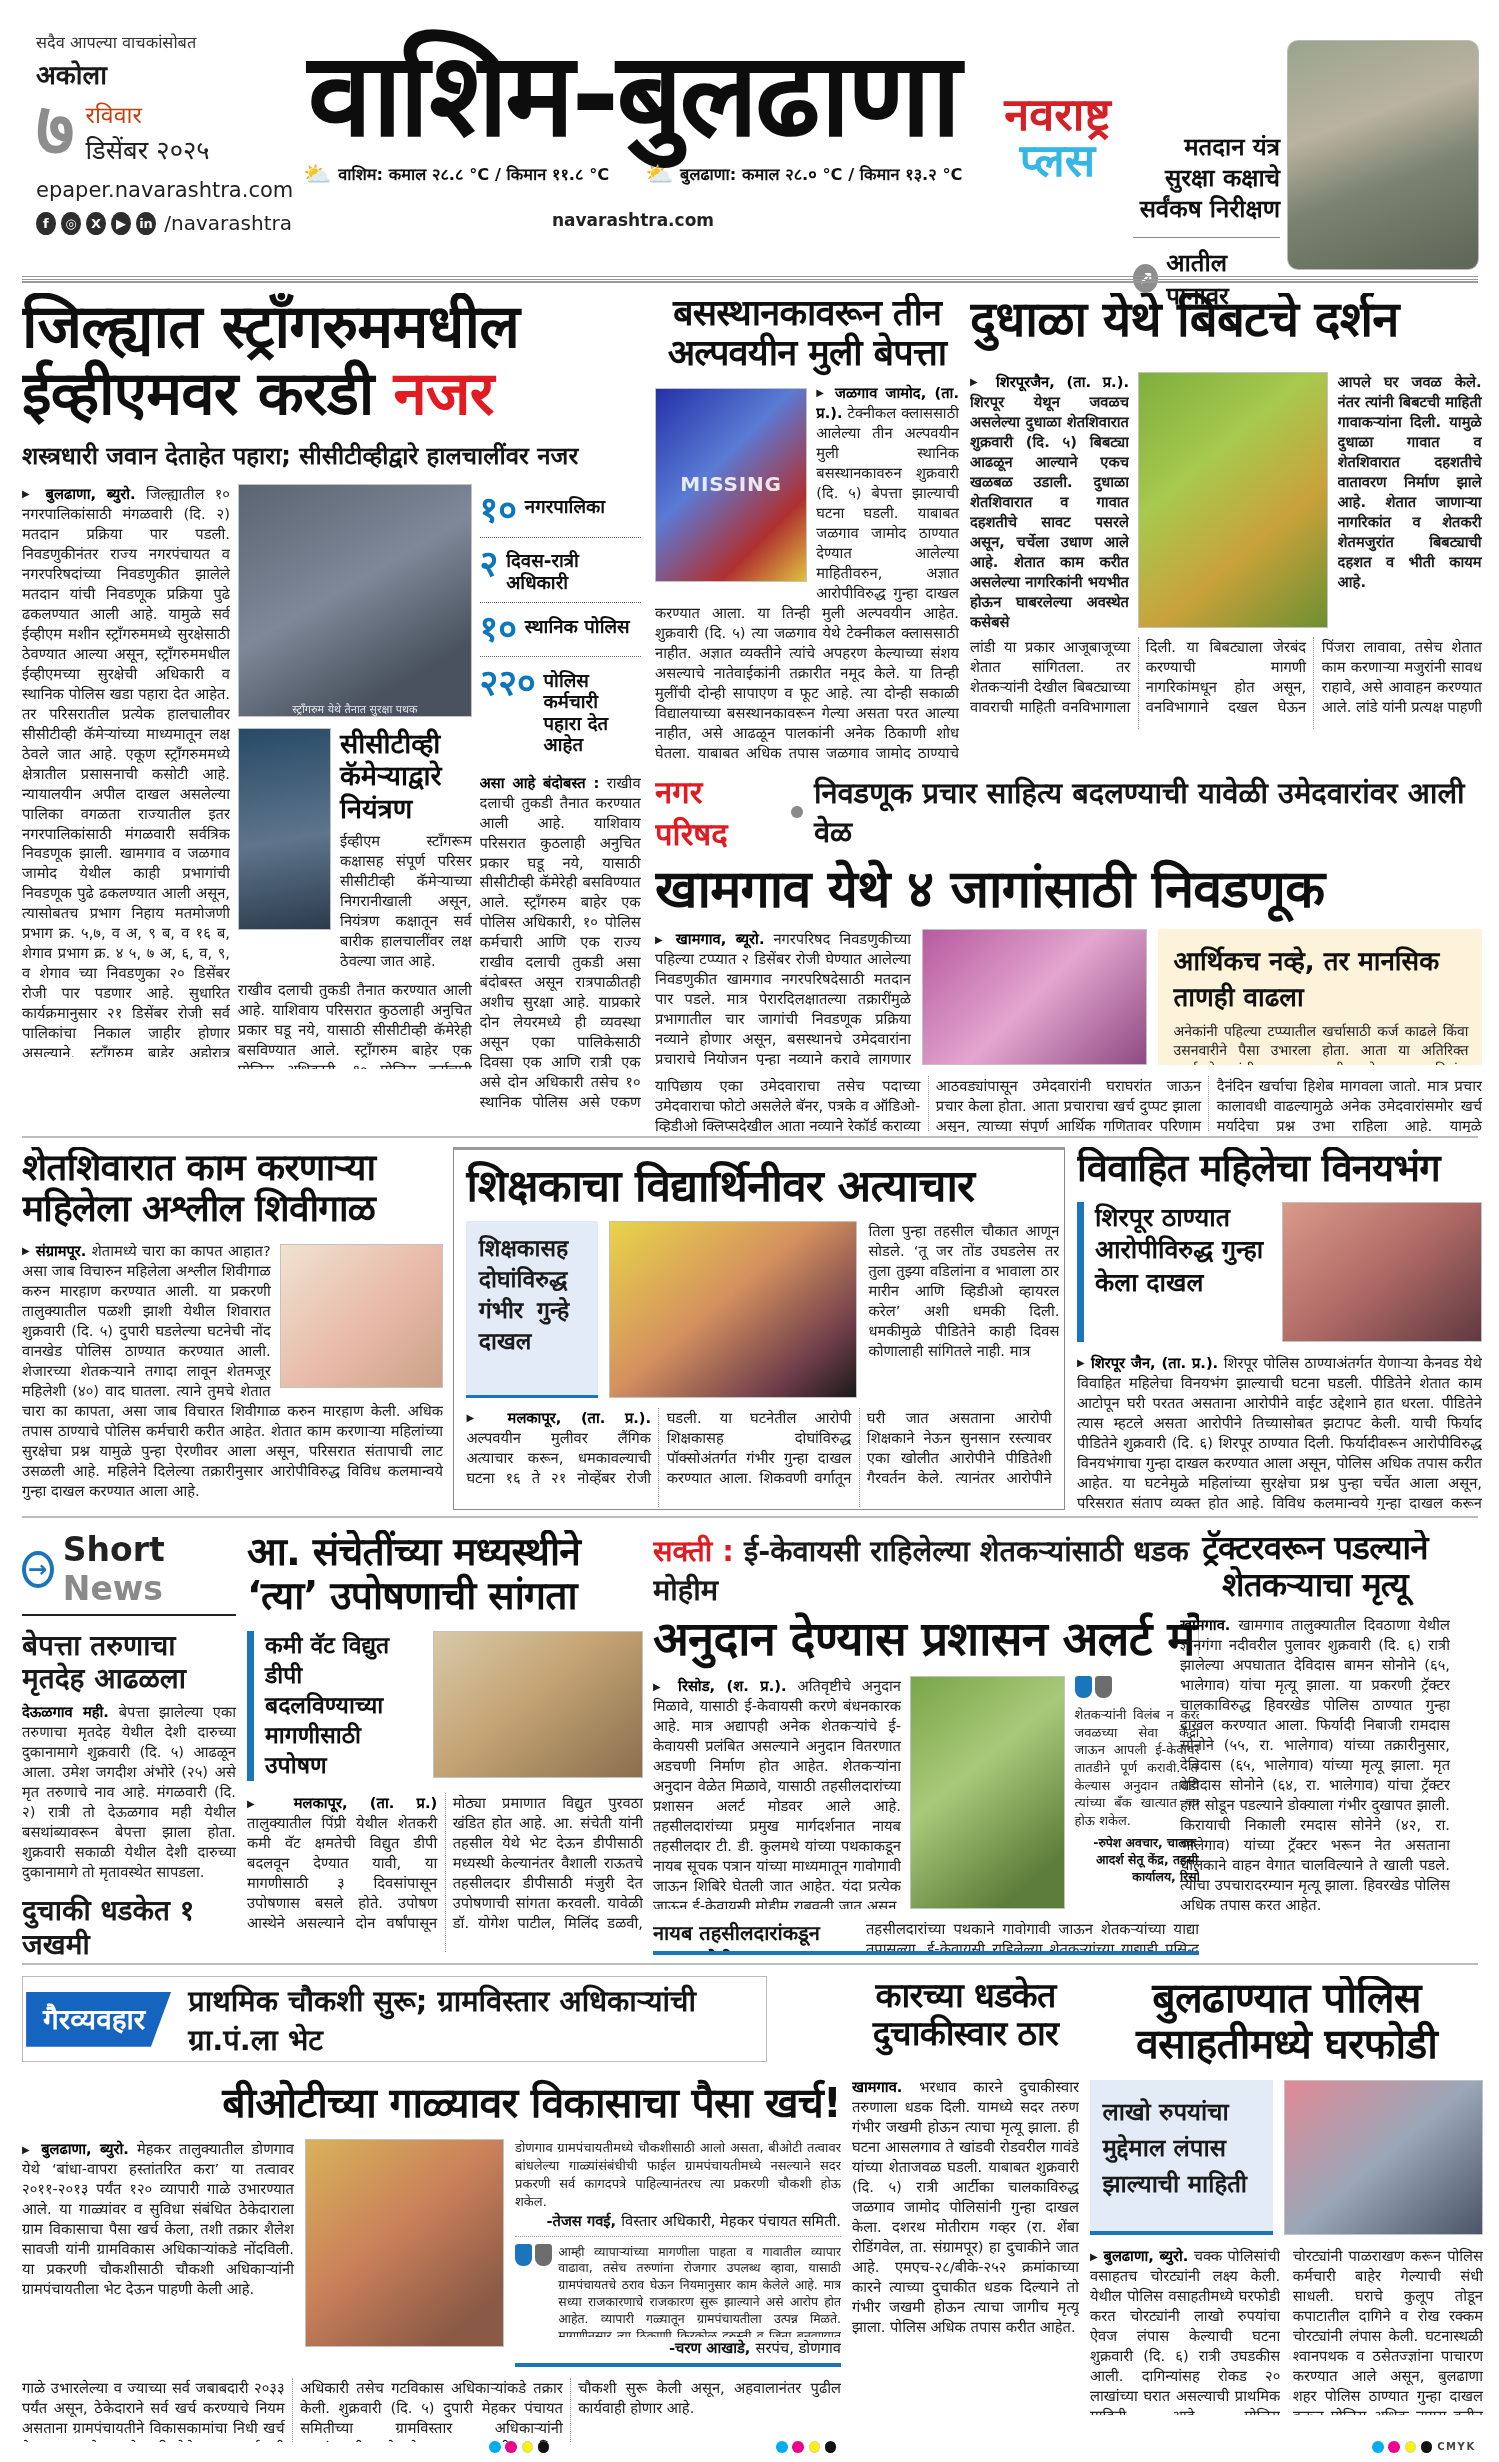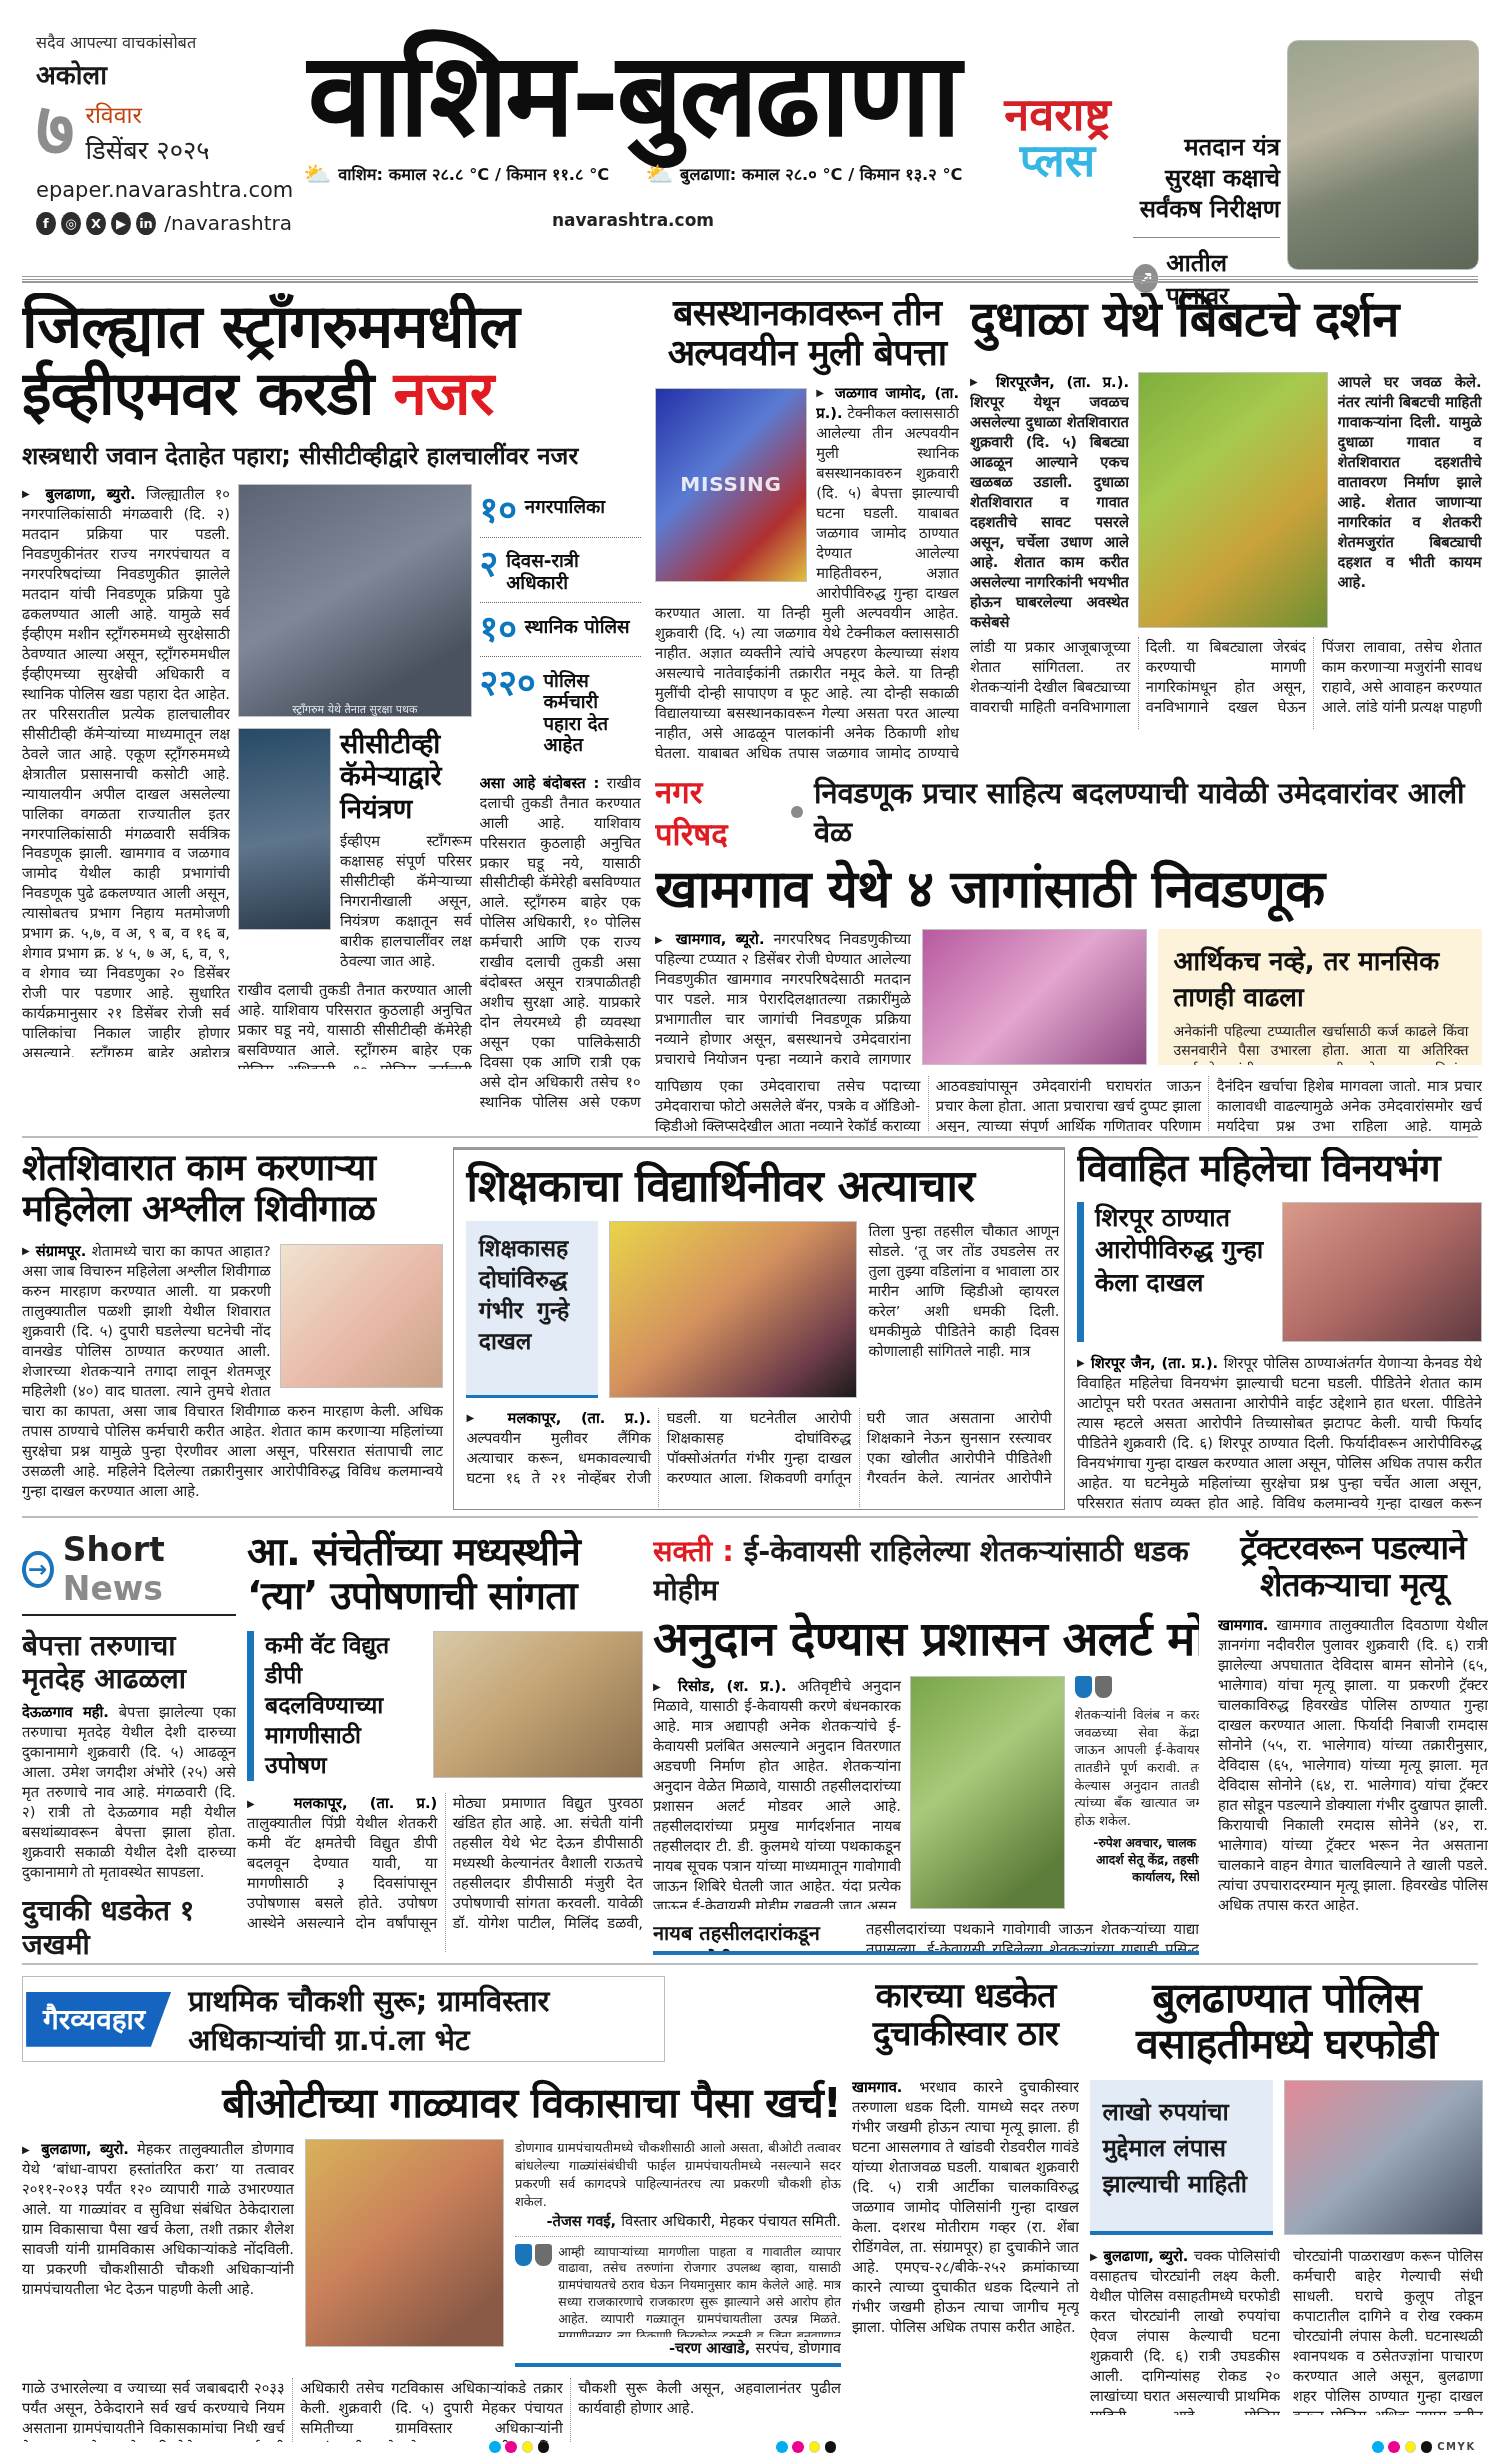--- a/index.html
+++ b/index.html
@@ -329,34 +329,34 @@
         <div class="body" style="font-size:13px; margin-top:4.7px;">शेतकऱ्यांनी विलंब न करता जवळच्या सेवा केंद्रात जाऊन आपली ई-केवायसी तातडीने पूर्ण करावी. तसे केल्यास अनुदान तातडीने त्यांच्या बँक खात्यात जमा होऊ शकेल.</div>
         <div class="attr" style="font-size:12.4px; margin-top:4.7px;">-रुपेश अवचार, चालक – आदर्श सेतू केंद्र, तहसील कार्यालय, रिसोड</div>
       </div>
     </div>
     <div style="display:flex; gap:11px; margin-top:9.3px; align-items:flex-start;">
       <div class="sub" style="font-size:20px; width:202px;">नायब तहसीलदारांकडून प्रत्यक्ष भेटी</div>
       <div class="body clip" style="flex:1; height:50px;">तहसीलदारांच्या पथकाने गावोगावी जाऊन शेतकऱ्यांच्या याद्या तपासल्या. ई-केवायसी राहिलेल्या शेतकऱ्यांच्या याद्याही प्रसिद्ध करण्यात आल्या आहेत.</div>
     </div>
   </div>
 
-  <div class="abs clip" style="left:1218px; top:1530px; width:270px; height:425px;">
+  <div class="abs clip" style="left:1180px; top:1530px; width:270px; height:425px;">
     <div class="hl" style="font-size:33px; text-align:center;">
       <div>ट्रॅक्टरवरून पडल्याने</div>
       <div>शेतकऱ्याचा मृत्यू</div>
     </div>
     <div class="body clip" style="margin-top:11px; height:334px;">
       <b>खामगाव.</b> <span>खामगाव तालुक्यातील दिवठाणा येथील ज्ञानगंगा नदीवरील पुलावर शुक्रवारी (दि. ६) रात्री झालेल्या अपघातात देविदास बामन सोनोने (६५, भालेगाव) यांचा मृत्यू झाला. या प्रकरणी ट्रॅक्टर चालकाविरुद्ध हिवरखेड पोलिस ठाण्यात गुन्हा दाखल करण्यात आला. फिर्यादी निबाजी रामदास सोनोने (५५, रा. भालेगाव) यांच्या तक्रारीनुसार, देविदास (६५, भालेगाव) यांच्या मृत्यू झाला. मृत देविदास सोनोने (६४, रा. भालेगाव) यांचा ट्रॅक्टर हात सोडून पडल्याने डोक्याला गंभीर दुखापत झाली. किरायाची निकाली रमदास सोनेने (४२, रा. भालेगाव) यांच्या ट्रॅक्टर भरून नेत असताना चालकाने वाहन वेगात चालविल्याने ते खाली पडले. त्यांचा उपचारादरम्यान मृत्यू झाला. हिवरखेड पोलिस अधिक तपास करत आहेत.</span>
     </div>
   </div>
 
   <div class="abs secline" style="left:22px; top:1963px; width:1456px;"></div>
 
   <div class="abs clip" style="left:22px; top:1976px; width:819px; height:466px;">
-    <div style="display:flex; align-items:center; gap:17px; border:0.8px solid #bbb; padding:3.1px; width:643px;">
+    <div style="display:flex; align-items:center; gap:17px; border:0.8px solid #bbb; padding:3.1px; width:745px;">
       <span class="tag">गैरव्यवहार</span>
       <span class="sub" style="font-size:29px;">प्राथमिक चौकशी सुरू; ग्रामविस्तार अधिकाऱ्यांची ग्रा.पं.ला भेट</span>
     </div>
     <div class="hl" style="font-size:41px; margin-top:19px; white-space:nowrap;text-align:right;">बीओटीच्या गाळ्यावर विकासाचा पैसा खर्च!</div>
     <div style="display:grid; grid-template-columns:272px 199px 326px; gap:11px; margin-top:12.4px;">
       <div class="body clip" style="height:208px;">
         <span class="tri">▶</span> <b>बुलढाणा, ब्युरो.</b> <span>मेहकर तालुक्यातील डोणगाव येथे ‘बांधा-वापरा हस्तांतरित करा’ या तत्वावर २०११-२०१३ पर्यंत १२० व्यापारी गाळे उभारण्यात आले. या गाळ्यांवर व सुविधा संबंधित ठेकेदाराला ग्राम विकासाचा पैसा खर्च केला, तशी तक्रार शैलेश सावजी यांनी ग्रामविकास अधिकाऱ्यांकडे नोंदविली. या प्रकरणी चौकशीसाठी चौकशी अधिकाऱ्यांनी ग्रामपंचायतीला भेट देऊन पाहणी केली आहे.</span>
       </div>
       <div class="photo" style="height:208px; background:linear-gradient(140deg,#d8b25a,#c9805a 45%,#8a5a46 85%);"></div>
       <div>

